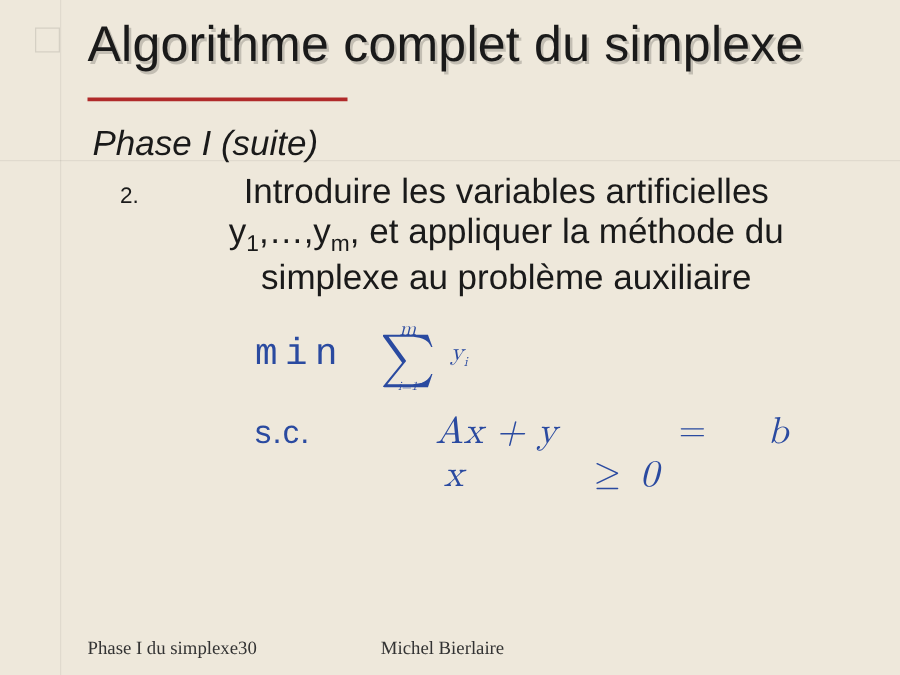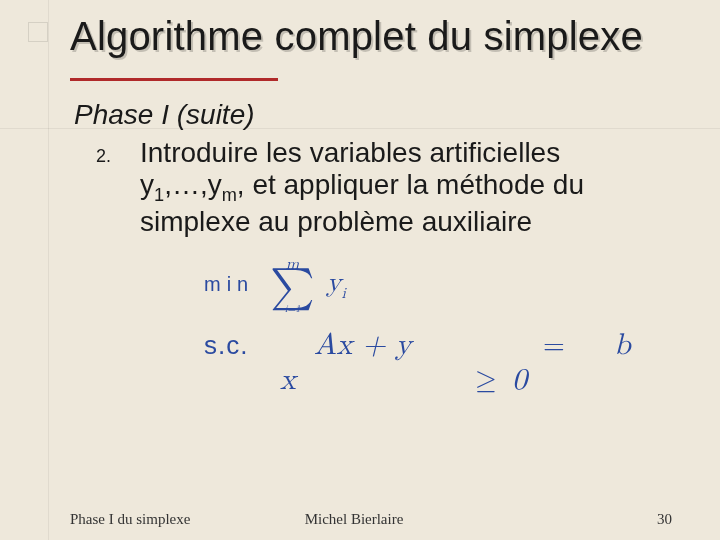--- a/index.html
+++ b/index.html
@@ -78,77 +78,77 @@
     font-size: 18px;
     line-height: 34px;
     min-width: 22px;
     padding-top: 2px;
   }
   .item-text {
     font-family: Arial, Helvetica, sans-serif;
     font-size: 28px;
     line-height: 1.15;
     max-width: 560px;
+    text-align: center;
   }
   .item-text sub { font-size: 0.65em; vertical-align: sub; }
   .math-block {
     margin-top: 18px;
     margin-left: 130px;
     font-family: "Latin Modern Math", "Cambria Math", Georgia, serif;
     color: #2a4aa0;
     font-size: 26px;
     line-height: 1.05;
   }
   .math-row { display: flex; align-items: center; margin-top: 10px; }
   .min-label {
-    font-family: Liberation Sans, sans-serif;
-    font-size: 20px;
+    font-family: Liberation Mono, monospace;
+    font-size: 30px;
     letter-spacing: 6px;
-    margin-right: 16px;
+    margin-right: 28px;
   }
   .sigma {
     display: inline-flex;
     flex-direction: column;
     align-items: center;
     margin-right: 12px;
     line-height: 1;
   }
   .sigma .top { font-size: 16px; font-style: italic; margin-bottom: -2px; }
   .sigma .sym { font-size: 42px; line-height: 0.85; }
   .sigma .bot { font-size: 10px; font-style: italic; margin-top: -2px; }
-  .yi { font-style: italic; font-size: 28px; }
+  .yi { font-style: italic; font-size: 20px; }
   .yi sub, .expr sub { font-size: 0.55em; vertical-align: sub; font-style: italic; }
   .sc-row {
     display: grid;
     grid-template-columns: 70px 180px 40px 40px;
     align-items: center;
     column-gap: 6px;
     margin-top: 16px;
     gap: 40px;
   }
   .sc-label {
     font-family: Arial, Helvetica, sans-serif;
     font-size: 26px;
     letter-spacing: 1px;
   }
-  .expr { font-style: italic; font-size: 30px; text-align: left; padding-right: 14px; }
+  .expr { font-style: italic; font-size: 30px; text-align: center; padding-right: 14px; }
   .rel  { font-size: 28px; text-align: center; }
   .rhs  { font-style: italic; font-size: 30px; text-align: left; }
   .sc-row2 {
     display: grid;
     grid-template-columns: 70px 180px 40px 40px;
     align-items: center;
     column-gap: 6px;
     margin-top: 4px;
   }
   .footer {
     position: absolute;
     left: 0; right: 12px; bottom: 12px;
     display: flex;
-    justify-content: space-between;
     padding: 0 36px 0 70px;
     font-family: "Times New Roman", serif;
     font-size: 15px;
     color: #333;
   }
   .footer .center { position: absolute; left: 50%; transform: translateX(-50%); }
 </style>
 </head>
 <body>
 

